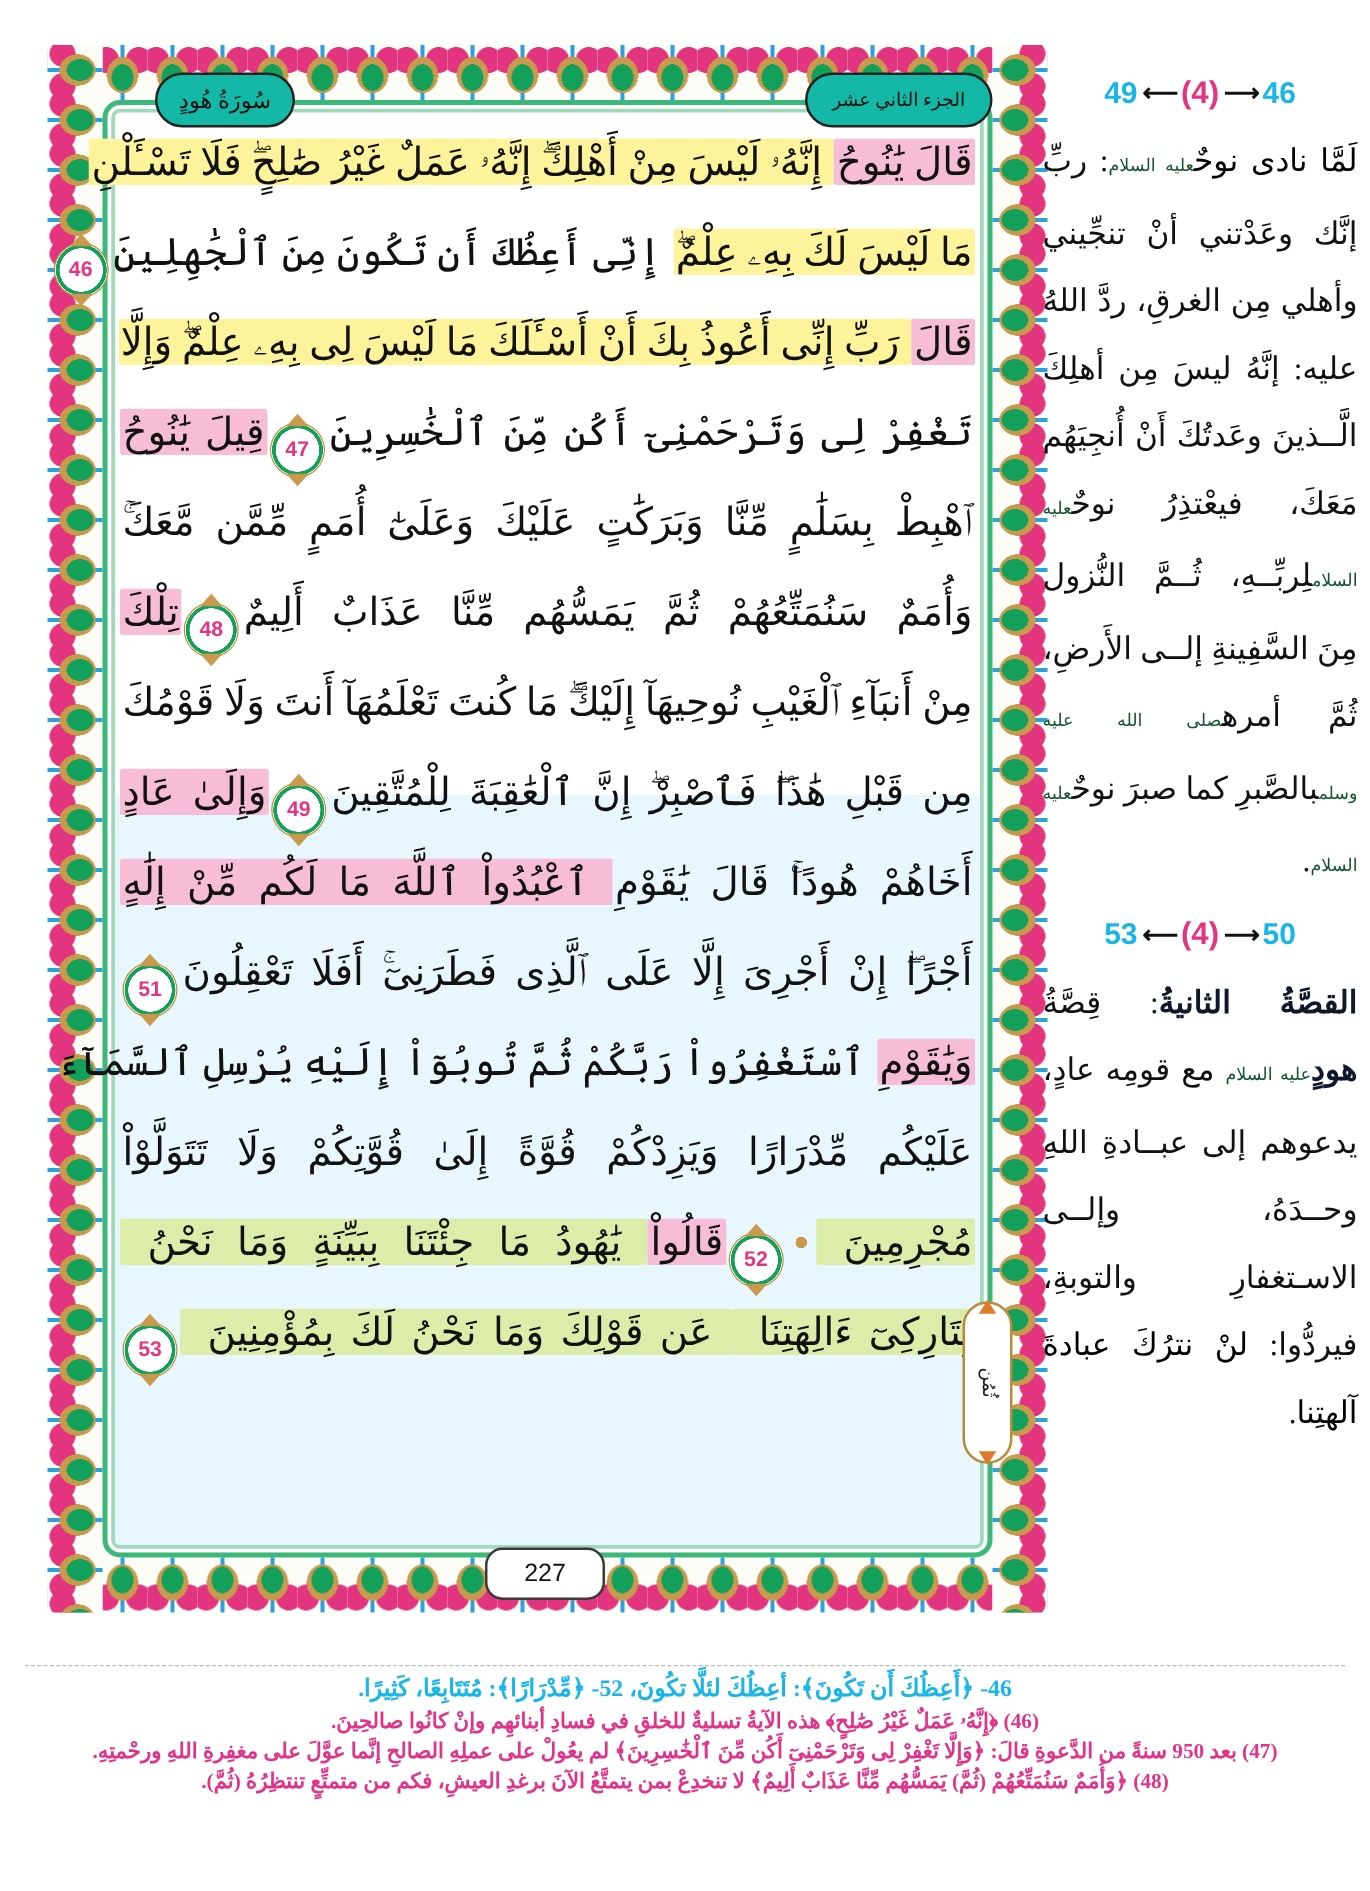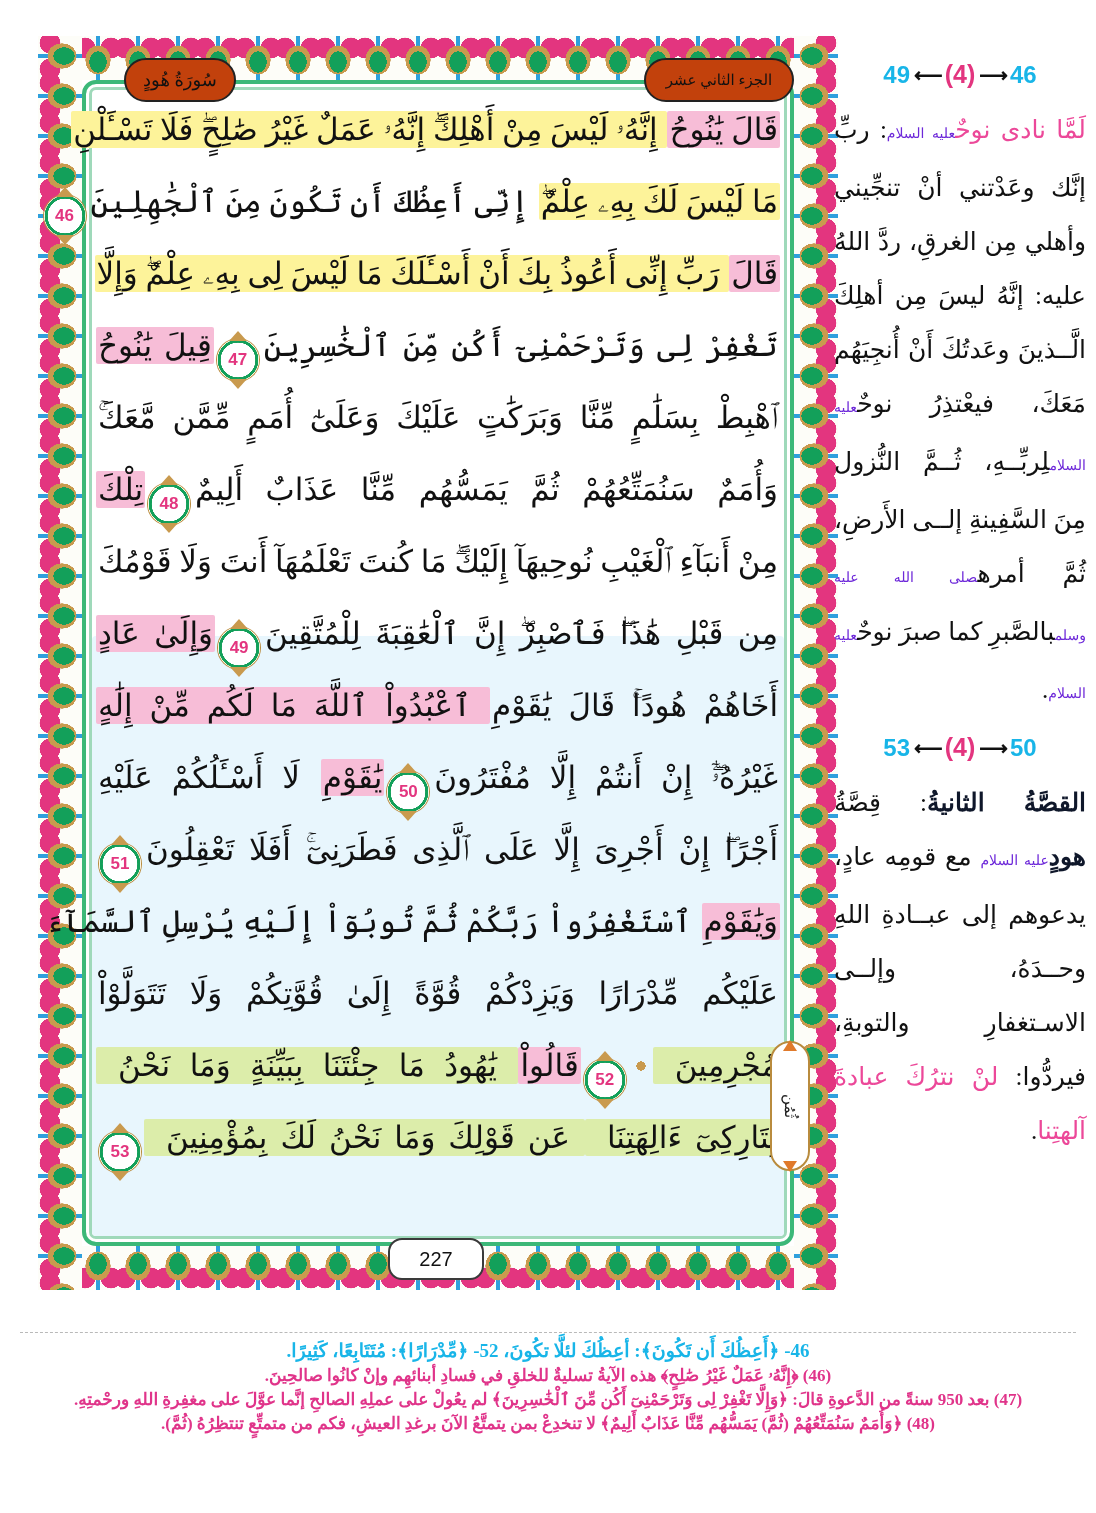--- a/index.html
+++ b/index.html
@@ -72,21 +72,21 @@
     position: absolute;
     left: 54px; right: 54px;
     top: 600px; height: 600px;
     background: #e8f6fd;
     border-radius: 4px;
   }
 
   
   .cartouche {
     position: absolute;
-    background: #c2410c;
+    background: #14b8a6;
     border: 2px solid #222;
     border-radius: 26px;
     height: 44px;
     display: flex; align-items: center; justify-content: center;
     direction: rtl;
     font-family: "Liberation Serif", serif;
     font-size: 19px;
     color: #111;
     white-space: nowrap;
     letter-spacing: -0.5px;
@@ -217,23 +217,23 @@
   .range-row .mid { color: #e3357f; font-size: 25px; }
   .range-row .arrow { color: #111; font-size: 20px; letter-spacing: -2px; }
 
   .sb-para {
     font-size: 25px;
     line-height: 54px;
     color: #111;
     text-align: justify;
     text-align-last: justify;
   }
-  .sb-para .cyan { color: #ec4899; }
+  .sb-para .cyan { color: #000000; }
   .sb-para .pink-b { color: #0f172a; font-weight: bold; }
-  .sb-para .hon { font-size: 14px; color: #6d28d9; }
+  .sb-para .hon { font-size: 14px; color: #14532d; }
   .sb-block { margin-bottom: 6px; }
   .range-row.second { margin-top: 12px; }
 
   
   #footnotes {
     position: absolute;
     left: 20px; right: 20px;
     top: 1332px;
     direction: rtl;
     text-align: center;
@@ -280,21 +280,20 @@
     <div id="ayah-area">
         <div class="ayah-line"><span class="seg hl-pink">قَالَ يَٰنُوحُ</span><span class="seg hl-yellow"> إِنَّهُۥ لَيْسَ مِنْ أَهْلِكَ‌ۖ إِنَّهُۥ عَمَلٌ غَيْرُ صَٰلِحٍ‌ۖ فَلَا تَسْـَٔلْنِ</span></div>
         <div class="ayah-line"><span class="seg hl-yellow">مَا لَيْسَ لَكَ بِهِۦ عِلْمٌ‌ۖ</span><span class="seg hl-none"> إِنِّى أَعِظُكَ أَن تَكُونَ مِنَ ٱلْجَٰهِلِينَ</span><span class="rosette">46</span></div>
         <div class="ayah-line"><span class="seg hl-pink">قَالَ</span><span class="seg hl-yellow"> رَبِّ إِنِّى أَعُوذُ بِكَ أَنْ أَسْـَٔلَكَ مَا لَيْسَ لِى بِهِۦ عِلْمٌ‌ۖ وَإِلَّا</span></div>
         <div class="ayah-line"><span class="seg hl-none">تَغْفِرْ لِى وَتَرْحَمْنِىٓ أَكُن مِّنَ ٱلْخَٰسِرِينَ</span><span class="rosette">47</span><span class="seg hl-pink">قِيلَ يَٰنُوحُ</span></div>
         <div class="ayah-line"><span class="seg hl-none">ٱهْبِطْ بِسَلَٰمٍ مِّنَّا وَبَرَكَٰتٍ عَلَيْكَ وَعَلَىٰٓ أُمَمٍ مِّمَّن مَّعَكَ‌ۚ</span></div>
         <div class="ayah-line"><span class="seg hl-none">وَأُمَمٌ سَنُمَتِّعُهُمْ ثُمَّ يَمَسُّهُم مِّنَّا عَذَابٌ أَلِيمٌ</span><span class="rosette">48</span><span class="seg hl-pink">تِلْكَ</span></div>
         <div class="ayah-line"><span class="seg hl-none">مِنْ أَنبَآءِ ٱلْغَيْبِ نُوحِيهَآ إِلَيْكَ‌ۖ مَا كُنتَ تَعْلَمُهَآ أَنتَ وَلَا قَوْمُكَ</span></div>
         <div class="ayah-line"><span class="seg hl-none">مِن قَبْلِ هَٰذَا‌ۖ فَٱصْبِرْ‌ۖ إِنَّ ٱلْعَٰقِبَةَ لِلْمُتَّقِينَ</span><span class="rosette">49</span><span class="seg hl-pink">وَإِلَىٰ عَادٍ</span></div>
         <div class="ayah-line"><span class="seg hl-none">أَخَاهُمْ هُودًا‌ۚ قَالَ يَٰقَوْمِ</span><span class="seg hl-pink"> ٱعْبُدُواْ ٱللَّهَ مَا لَكُم مِّنْ إِلَٰهٍ</span></div>
-        <div class="ayah-line"><span class="seg hl-none">غَيْرُهُۥٓ‌ۖ إِنْ أَنتُمْ إِلَّا مُفْتَرُونَ</span><span class="rosette">50</span><span class="seg hl-pink">يَٰقَوْمِ</span><span class="seg hl-none"> لَا أَسْـَٔلُكُمْ عَلَيْهِ</span></div>
         <div class="ayah-line"><span class="seg hl-none">أَجْرًا‌ۖ إِنْ أَجْرِىَ إِلَّا عَلَى ٱلَّذِى فَطَرَنِىٓ‌ۚ أَفَلَا تَعْقِلُونَ</span><span class="rosette">51</span></div>
         <div class="ayah-line"><span class="seg hl-pink">وَيَٰقَوْمِ</span><span class="seg hl-none"> ٱسْتَغْفِرُواْ رَبَّكُمْ ثُمَّ تُوبُوٓاْ إِلَيْهِ يُرْسِلِ ٱلسَّمَآءَ</span></div>
         <div class="ayah-line"><span class="seg hl-none">عَلَيْكُم مِّدْرَارًا وَيَزِدْكُمْ قُوَّةً إِلَىٰ قُوَّتِكُمْ وَلَا تَتَوَلَّوْاْ</span></div>
         <div class="ayah-line"><span class="seg hl-green">مُجْرِمِينَ</span><span class="sajda-mark"></span><span class="rosette">52</span><span class="seg hl-pink">قَالُواْ</span><span class="seg hl-green"> يَٰهُودُ مَا جِئْتَنَا بِبَيِّنَةٍ وَمَا نَحْنُ</span></div>
         <div class="ayah-line"><span class="seg hl-green">بِتَارِكِىٓ ءَالِهَتِنَا</span><span class="seg hl-green"> عَن قَوْلِكَ وَمَا نَحْنُ لَكَ بِمُؤْمِنِينَ</span><span class="rosette">53</span></div>
       </div>
   </div>
 
   <div id="sidebar">
 

